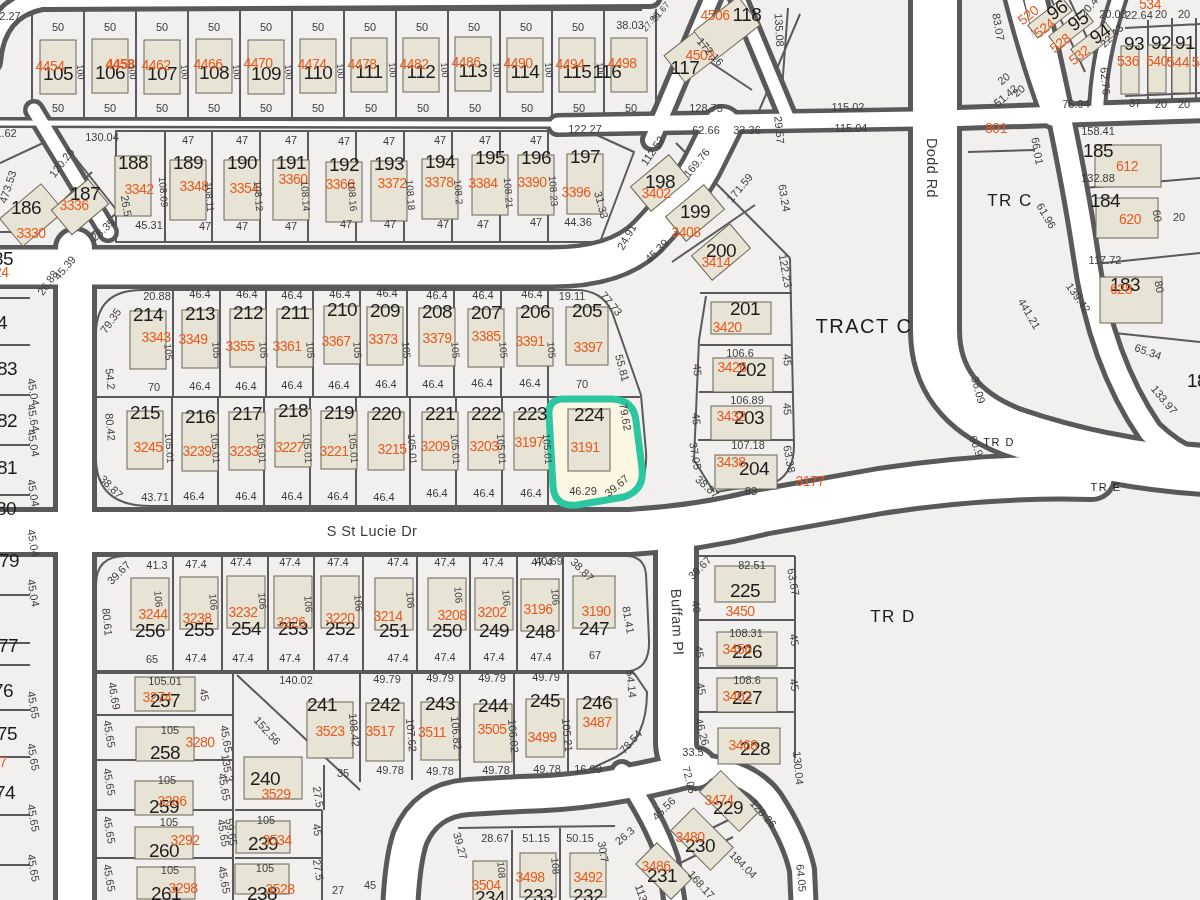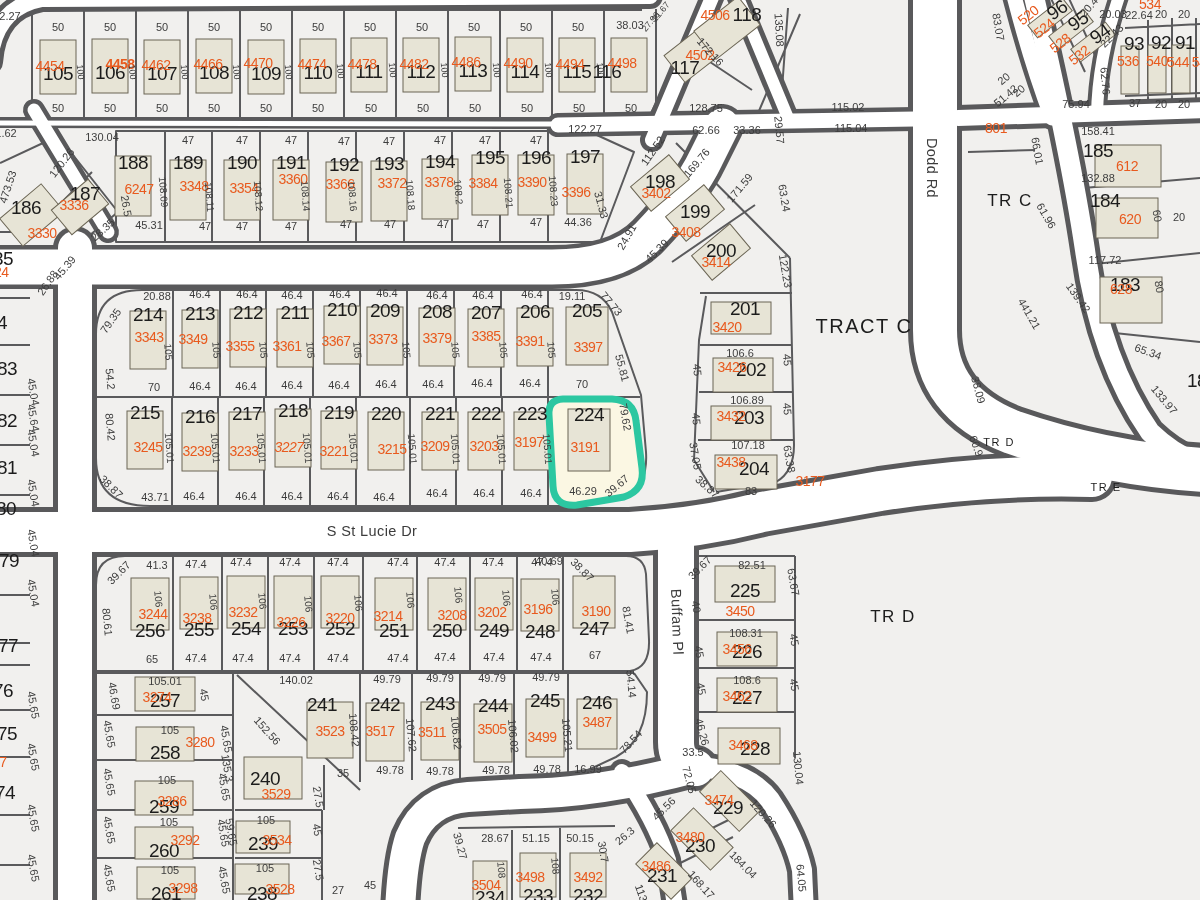--- a/index.html
+++ b/index.html
@@ -338,36 +338,36 @@
       <div class="lbl addr" style="left: 1079px; top: 55px; transform: translate(-50%, -50%) rotate(-38deg);">532</div>
       <div class="lbl addr" style="left: 1128px; top: 61px; transform: translate(-50%, -50%) rotate(0deg);">536</div>
       <div class="lbl addr" style="left: 1157px; top: 61px; transform: translate(-50%, -50%) rotate(0deg);">540</div>
       <div class="lbl addr" style="left: 1178px; top: 62px; transform: translate(-50%, -50%) rotate(0deg);">544</div>
       <div class="lbl addr" style="left: 1199px; top: 62px; transform: translate(-50%, -50%) rotate(0deg);">54</div>
       <div class="lbl addr" style="left: 1150px; top: 4px; transform: translate(-50%, -50%) rotate(0deg);">534</div>
       <div class="lbl addr" style="left: 996px; top: 128px; transform: translate(-50%, -50%) rotate(0deg);">801</div>
       <div class="lbl addr" style="left: 1127px; top: 166px; transform: translate(-50%, -50%) rotate(0deg);">612</div>
       <div class="lbl addr" style="left: 1130px; top: 219px; transform: translate(-50%, -50%) rotate(0deg);">620</div>
       <div class="lbl addr" style="left: 1121px; top: 289px; transform: translate(-50%, -50%) rotate(0deg);">628</div>
-      <div class="lbl addr" style="left: 42px; top: 233px; transform: translate(-50%, -50%) rotate(0deg); text-align: center;">3330</div>
+      <div class="lbl addr" style="left: 31px; top: 233px; transform: translate(-50%, -50%) rotate(0deg); text-align: center;">3330</div>
       <div class="lbl addr" style="left: 74px; top: 205px; transform: translate(-50%, -50%) rotate(0deg);">3336</div>
-      <div class="lbl addr" style="left: 139px; top: 189px; transform: translate(-50%, -50%) rotate(0deg);">6247</div>
+      <div class="lbl addr" style="left: 139px; top: 189px; transform: translate(-50%, -50%) rotate(0deg);">3342</div>
       <div class="lbl addr" style="left: 194px; top: 186px; transform: translate(-50%, -50%) rotate(0deg);">3348</div>
       <div class="lbl addr" style="left: 244px; top: 188px; transform: translate(-50%, -50%) rotate(0deg);">3354</div>
       <div class="lbl addr" style="left: 293px; top: 179px; transform: translate(-50%, -50%) rotate(0deg); text-align: center;">3360</div>
       <div class="lbl addr" style="left: 340px; top: 184px; transform: translate(-50%, -50%) rotate(0deg);">3366</div>
       <div class="lbl addr" style="left: 392px; top: 183px; transform: translate(-50%, -50%) rotate(0deg);">3372</div>
       <div class="lbl addr" style="left: 439px; top: 182px; transform: translate(-50%, -50%) rotate(0deg);">3378</div>
       <div class="lbl addr" style="left: 483px; top: 183px; transform: translate(-50%, -50%) rotate(0deg);">3384</div>
       <div class="lbl addr" style="left: 532px; top: 182px; transform: translate(-50%, -50%) rotate(0deg);">3390</div>
       <div class="lbl addr" style="left: 576px; top: 192px; transform: translate(-50%, -50%) rotate(0deg);">3396</div>
       <div class="lbl addr" style="left: 656px; top: 193px; transform: translate(-50%, -50%) rotate(0deg);">3402</div>
       <div class="lbl addr" style="left: 686px; top: 232px; transform: translate(-50%, -50%) rotate(0deg);">3408</div>
       <div class="lbl addr" style="left: 716px; top: 262px; transform: translate(-50%, -50%) rotate(0deg);">3414</div>
-      <div class="lbl addr" style="left: 149px; top: 337px; transform: translate(-50%, -50%) rotate(0deg); text-align: right;">3343</div>
+      <div class="lbl addr" style="left: 156px; top: 337px; transform: translate(-50%, -50%) rotate(0deg); text-align: right;">3343</div>
       <div class="lbl addr" style="left: 193px; top: 339px; transform: translate(-50%, -50%) rotate(0deg);">3349</div>
       <div class="lbl addr" style="left: 240px; top: 346px; transform: translate(-50%, -50%) rotate(0deg);">3355</div>
       <div class="lbl addr" style="left: 287px; top: 346px; transform: translate(-50%, -50%) rotate(0deg);">3361</div>
       <div class="lbl addr" style="left: 336px; top: 341px; transform: translate(-50%, -50%) rotate(0deg);">3367</div>
       <div class="lbl addr" style="left: 383px; top: 339px; transform: translate(-50%, -50%) rotate(0deg);">3373</div>
       <div class="lbl addr" style="left: 437px; top: 338px; transform: translate(-50%, -50%) rotate(0deg);">3379</div>
       <div class="lbl addr" style="left: 486px; top: 336px; transform: translate(-50%, -50%) rotate(0deg);">3385</div>
       <div class="lbl addr" style="left: 530px; top: 341px; transform: translate(-50%, -50%) rotate(0deg);">3391</div>
       <div class="lbl addr" style="left: 588px; top: 347px; transform: translate(-50%, -50%) rotate(0deg);">3397</div>
       <div class="lbl addr" style="left: 727px; top: 327px; transform: translate(-50%, -50%) rotate(0deg);">3420</div>

